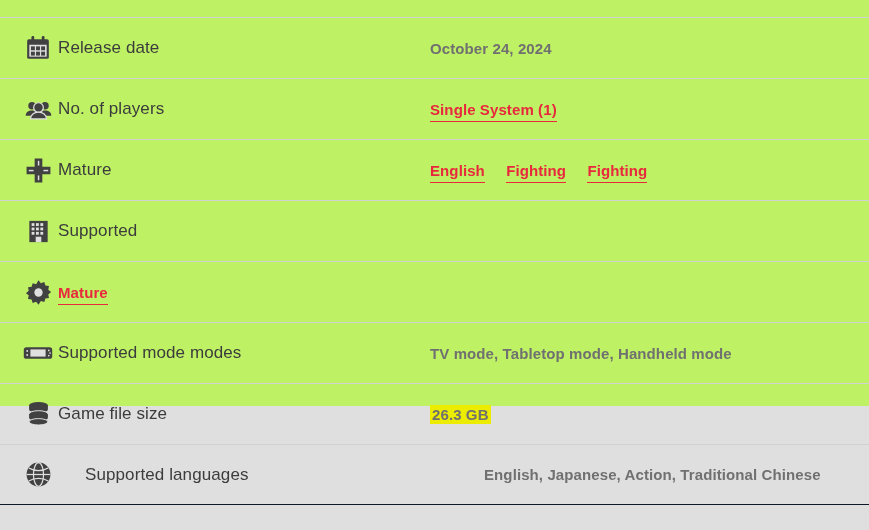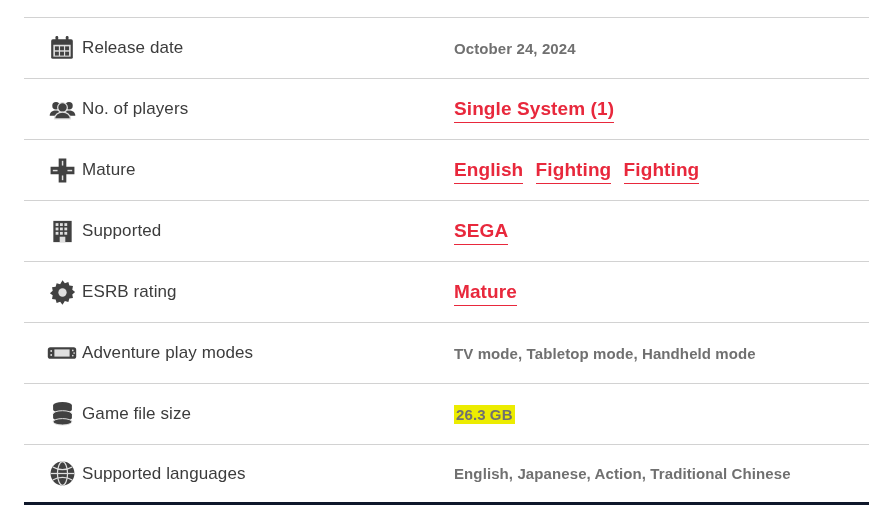--- a/index.html
+++ b/index.html
@@ -9,40 +9,40 @@
   body {
     width: 869px;
     height: 530px;
     background: #dfdfdf;
     font-family: "Liberation Sans", sans-serif;
     overflow: hidden;
   }
 
   #spec-table {
     width: 869px;
-    height: 530px;
+    height: 406px;
     box-sizing: border-box;
     padding-top: 17px;
-    background: #ffffff;
-    padding-left: 24px;
+    background: #bef264;
   }
 
   .spec-row {
     position: relative;
     height: 61px;
     display: flex;
     align-items: center;
     border-top: 1px solid #d2d2d2;
     box-sizing: border-box;
   }
   .spec-row:first-child {
     border-top: 1px solid #d2d2d2;
   }
   .spec-row.last-rule {
-    border-bottom: 3px solid #0f172a;
+    border-bottom: 1px solid #0f172a;
+    gap: 27px;
   }
 
   .icon-cell {
     width: 58px;
     min-width: 58px;
     display: flex;
     align-items: center;
     justify-content: center;
     padding-left: 18px;
     box-sizing: border-box;
@@ -67,25 +67,25 @@
     letter-spacing: 0.1px;
     white-space: nowrap;
     font-weight: bold;
   }
 
   .link {
     color: #e8283c;
     text-decoration: none;
     border-bottom: 1.5px solid #e8283c;
     padding-bottom: 3px;
-    font-size: 19px;
+    font-size: 15px;
     letter-spacing: 0.1px;
   }
   .link + .link {
-    margin-left: 8px;
+    margin-left: 17px;
   }
 
   .highlight {
     background: #ecec00;
     color: #707070;
     padding: 1px 2px;
   }
 </style>
 </head>
 <body>
@@ -156,51 +156,47 @@
         <rect x="5.4" y="8.2" width="2.7" height="2.7" fill="#dfdfdf"></rect>
         <rect x="9.6" y="8.2" width="2.7" height="2.7" fill="#dfdfdf"></rect>
         <rect x="13.8" y="8.2" width="2.7" height="2.7" fill="#dfdfdf"></rect>
         <rect x="5.4" y="12.4" width="2.7" height="2.7" fill="#dfdfdf"></rect>
         <rect x="9.6" y="12.4" width="2.7" height="2.7" fill="#dfdfdf"></rect>
         <rect x="13.8" y="12.4" width="2.7" height="2.7" fill="#dfdfdf"></rect>
         <rect x="9.3" y="17" width="5.4" height="5.2" fill="#dfdfdf"></rect>
       </svg>
     </div>
     <div class="label-cell">Supported</div>
-    <div class="value-cell">
-      <a class="link" href="#">SEGA</a>
-    </div>
   </div>
 
   <div class="spec-row">
     <div class="icon-cell">
       <svg width="27" height="27" viewBox="0 0 24 24" aria-hidden="true">
         <path d="M12 1.2l2.1 2.5 3.1-1 .9 3.1 3.2.5-.6 3.2 2.5 2.1-2.5 2.1.6 3.2-3.2.5-.9 3.1-3.1-1L12 22.8l-2.1-2.5-3.1 1-.9-3.1-3.2-.5.6-3.2L.8 12.6l2.5-2.1-.6-3.2 3.2-.5.9-3.1 3.1 1z" fill="#414141"></path>
         <circle cx="12" cy="12" r="3.7" fill="#dfdfdf"></circle>
       </svg>
     </div>
-    <div class="label-cell">ESRB rating</div>
     <div class="value-cell">
       <a class="link" href="#">Mature</a>
     </div>
   </div>
 
   <div class="spec-row">
     <div class="icon-cell">
       <svg width="30" height="20" viewBox="0 0 30 16" aria-hidden="true">
         <rect x="0.8" y="2.2" width="28.4" height="11.6" rx="2.6" fill="#414141"></rect>
         <rect x="7.4" y="4.4" width="15.2" height="7.2" fill="#dfdfdf"></rect>
         <circle cx="4.2" cy="6" r="0.95" fill="#dfdfdf"></circle>
         <circle cx="4.2" cy="10" r="0.95" fill="#dfdfdf"></circle>
         <circle cx="25.8" cy="5.4" r="0.85" fill="#dfdfdf"></circle>
         <circle cx="25.8" cy="10.6" r="0.85" fill="#dfdfdf"></circle>
         <circle cx="27.1" cy="8" r="0.85" fill="#dfdfdf"></circle>
       </svg>
     </div>
-    <div class="label-cell">Adventure play modes</div>
+    <div class="label-cell">Supported mode modes</div>
     <div class="value-cell">TV mode, Tabletop mode, Handheld mode</div>
   </div>
 
   <div class="spec-row">
     <div class="icon-cell">
       <svg width="25" height="26" viewBox="0 0 24 26" aria-hidden="true">
         <ellipse cx="12" cy="4.3" rx="9.4" ry="3.3" fill="#414141"></ellipse>
         <path d="M2.6 4.3v4.2c0 1.8 4.2 3.3 9.4 3.3s9.4-1.5 9.4-3.3V4.3z" fill="#414141"></path>
         <ellipse cx="12" cy="12.9" rx="9.4" ry="3.2" fill="#414141" stroke="#dfdfdf" stroke-width="1"></ellipse>
         <path d="M2.6 12.9v3.9c0 1.8 4.2 3.3 9.4 3.3s9.4-1.5 9.4-3.3v-3.9z" fill="#414141"></path>

